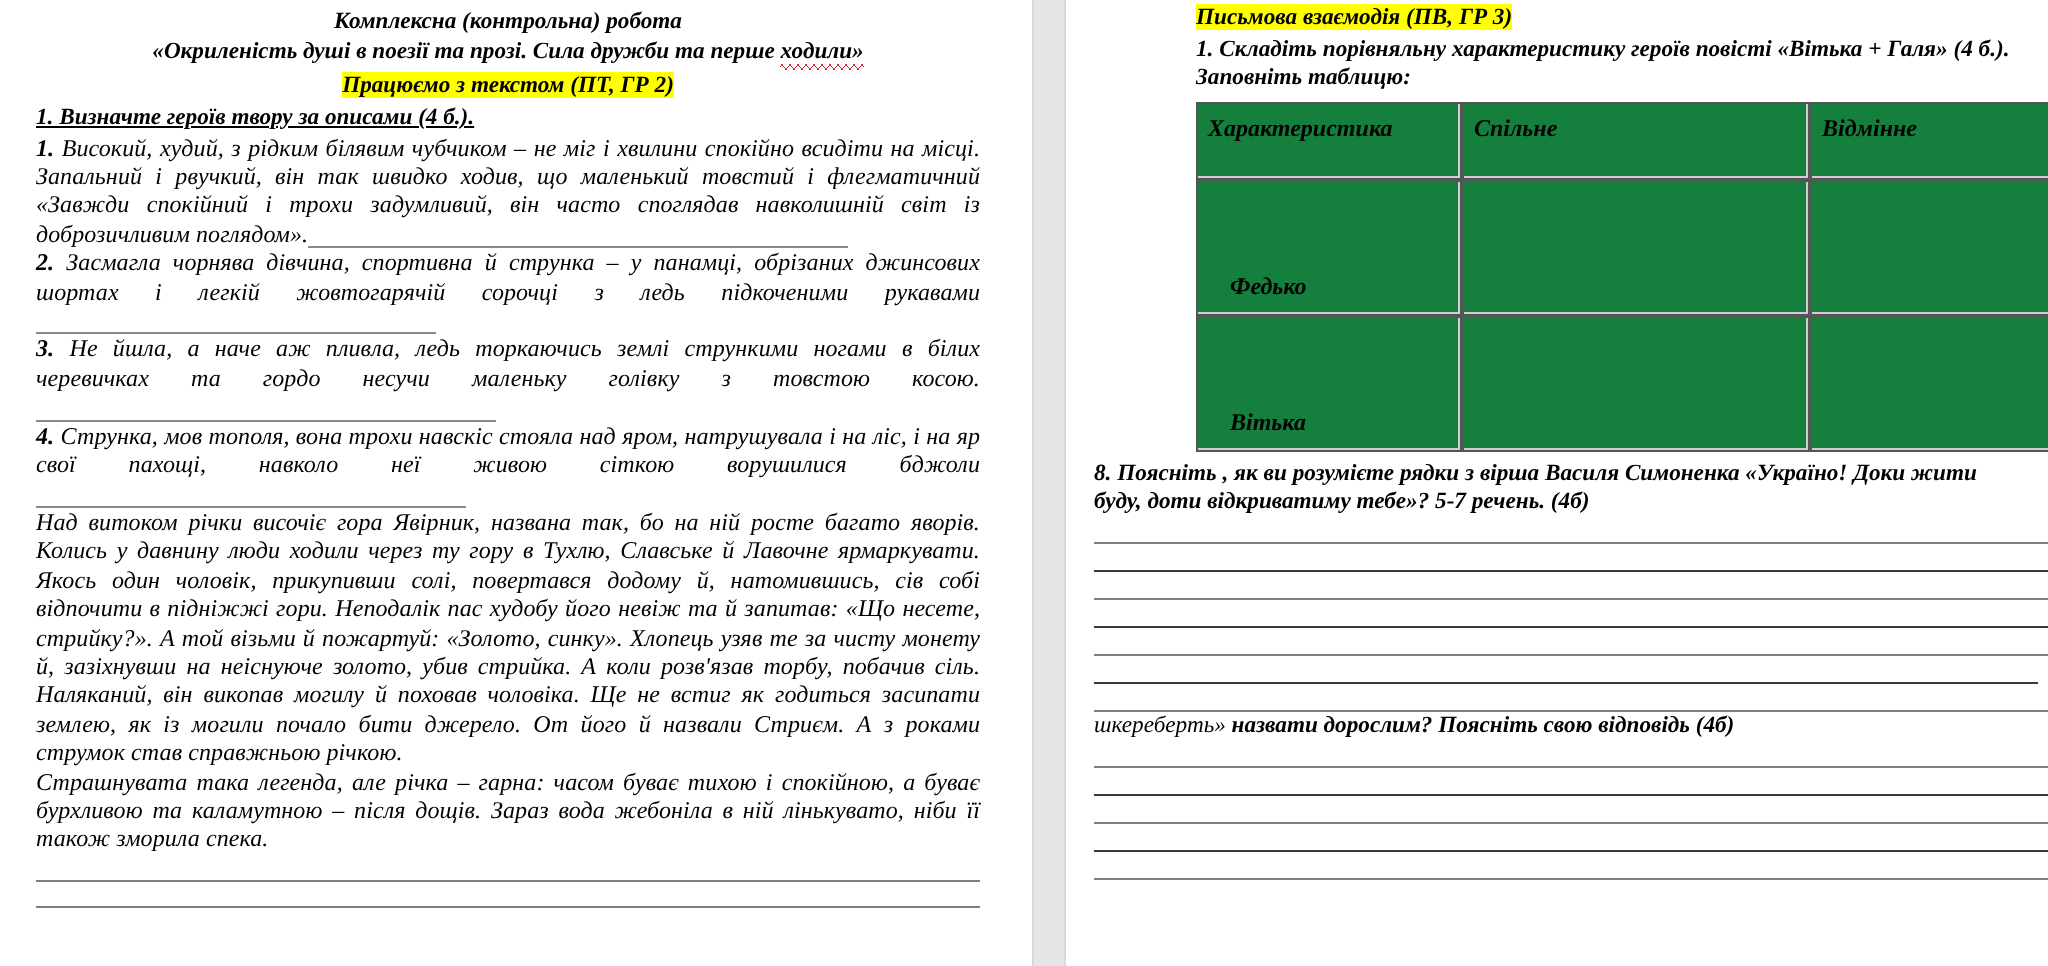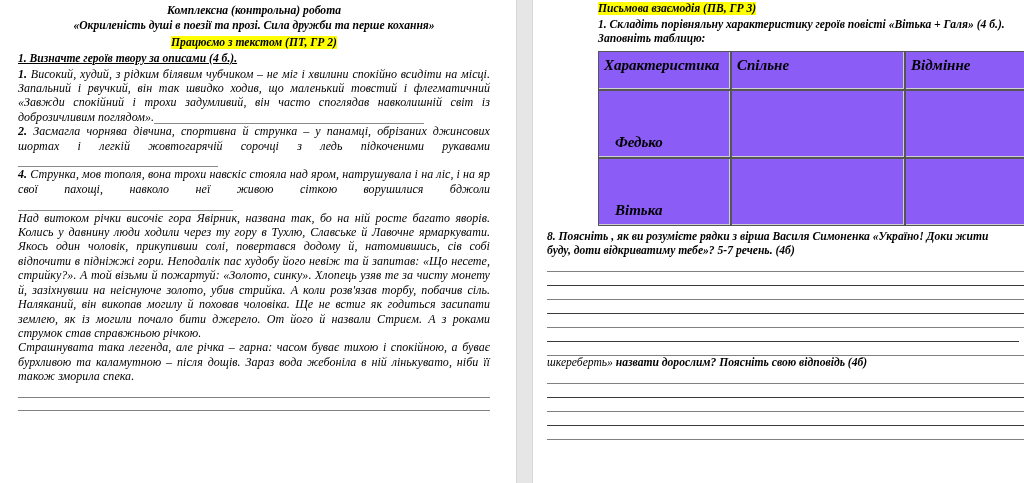--- a/index.html
+++ b/index.html
@@ -140,61 +140,65 @@
     margin-left: 51px;
     table-layout: fixed;
   }
   table.cmp td {
     border: 1.2px solid #555555;
     box-shadow: inset -1px -1px 0 #cfcfcf;
     vertical-align: bottom;
     padding: 0 0 6px 5px;
     font-style: italic;
     font-weight: bold;
-    font-size: 15px;
-    background: #8b5cf6;
+    font-size: 12px;
+    background: #15803d;
     margin-left: 44px;
   }
   table.cmp td.header-cell { vertical-align: top; padding-top: 5px; }
   table.cmp .col-a { width: 126px; }
   table.cmp .col-b { width: 167px; }
   table.cmp .col-c { width: 212px; }
   table.cmp tr.header-row td { height: 26px; }
   table.cmp tr.body-row td { height: 60px; padding-left: 16px; }
 </style>
 </head>
 <body>
 
 <div class="viewport">
 
   <div class="page page-left">
     <div class="content">
 
       <div class="title-line">Комплексна (контрольна) робота</div>
 
       <div class="title-line" style="white-space:nowrap;">
-        <span>«Окриленість душі в поезії та прозі. Сила дружби та перше </span><span class="spell">кохання»</span>
+        <span>«Окриленість душі в поезії та прозі. Сила дружби та перше </span><span class="spell">ходили»</span>
       </div>
 
       <div class="title-line">
         <span class="hl">Працюємо з текстом (ПТ, ГР 2)</span>
       </div>
 
       <div class="heading underline" style="margin-top:2px;">1. Визначте героїв твору за описами (4 б.).</div>
 
       <p class="t">
         <span class="num">1.</span>
         <span>Високий, худий, з рідким білявим чубчиком – не міг і хвилини спокійно всидіти на місці. Запальний і рвучкий, він так швидко ходив, що маленький товстий і флегматичний «Завжди спокійний і трохи задумливий, він часто споглядав навколишній світ із доброзичливим поглядом».</span><span class="inline-rule" style="width:270px;"></span>
       </p>
 
       <p class="t">
         <span class="num">2.</span>
         <span>Засмагла чорнява дівчина, спортивна й струнка – у панамці, обрізаних джинсових шортах і легкій жовтогарячій сорочці з ледь підкоченими рукавами</span><span class="inline-rule" style="width:200px;"></span>
       </p>
 
+      <p class="t">
+        <span class="num">3.</span>
+        <span>Не йшла, а наче аж пливла, ледь торкаючись землі стрункими ногами в білих черевичках та гордо несучи маленьку голівку з товстою косою.</span><span class="inline-rule" style="width:230px;"></span>
+      </p>
 
       <p class="t">
         <span class="num">4.</span>
         <span>Струнка, мов тополя, вона трохи навскіс стояла над яром, натрушувала і на ліс, і на яр свої пахощі, навколо неї живою сіткою ворушилися бджоли</span><span class="inline-rule" style="width:215px;"></span>
       </p>
 
 
       <p class="t">Над витоком річки височіє гора Явірник, названа так, бо на ній росте багато яворів. Колись у давнину люди ходили через ту гору в Тухлю, Славське й Лавочне ярмаркувати. Якось один чоловік, прикупивши солі, повертався додому й, натомившись, сів собі відпочити в підніжжі гори. Неподалік пас худобу його невіж та й запитав: «Що несете, стрийку?». А той візьми й пожартуй: «Золото, синку». Хлопець узяв те за чисту монету й, зазіхнувши на неіснуюче золото, убив стрийка. А коли розв'язав торбу, побачив сіль. Наляканий, він викопав могилу й поховав чоловіка. Ще не встиг як годиться засипати землею, як із могили почало бити джерело. От його й назвали Стриєм. А з роками струмок став справжньою річкою.</p>
       <p class="t">Страшнувата така легенда, але річка – гарна: часом буває тихою і спокійною, а буває бурхливою та каламутною – після дощів. Зараз вода жебоніла в ній лінькувато, ніби її також зморила спека.</p>
 

